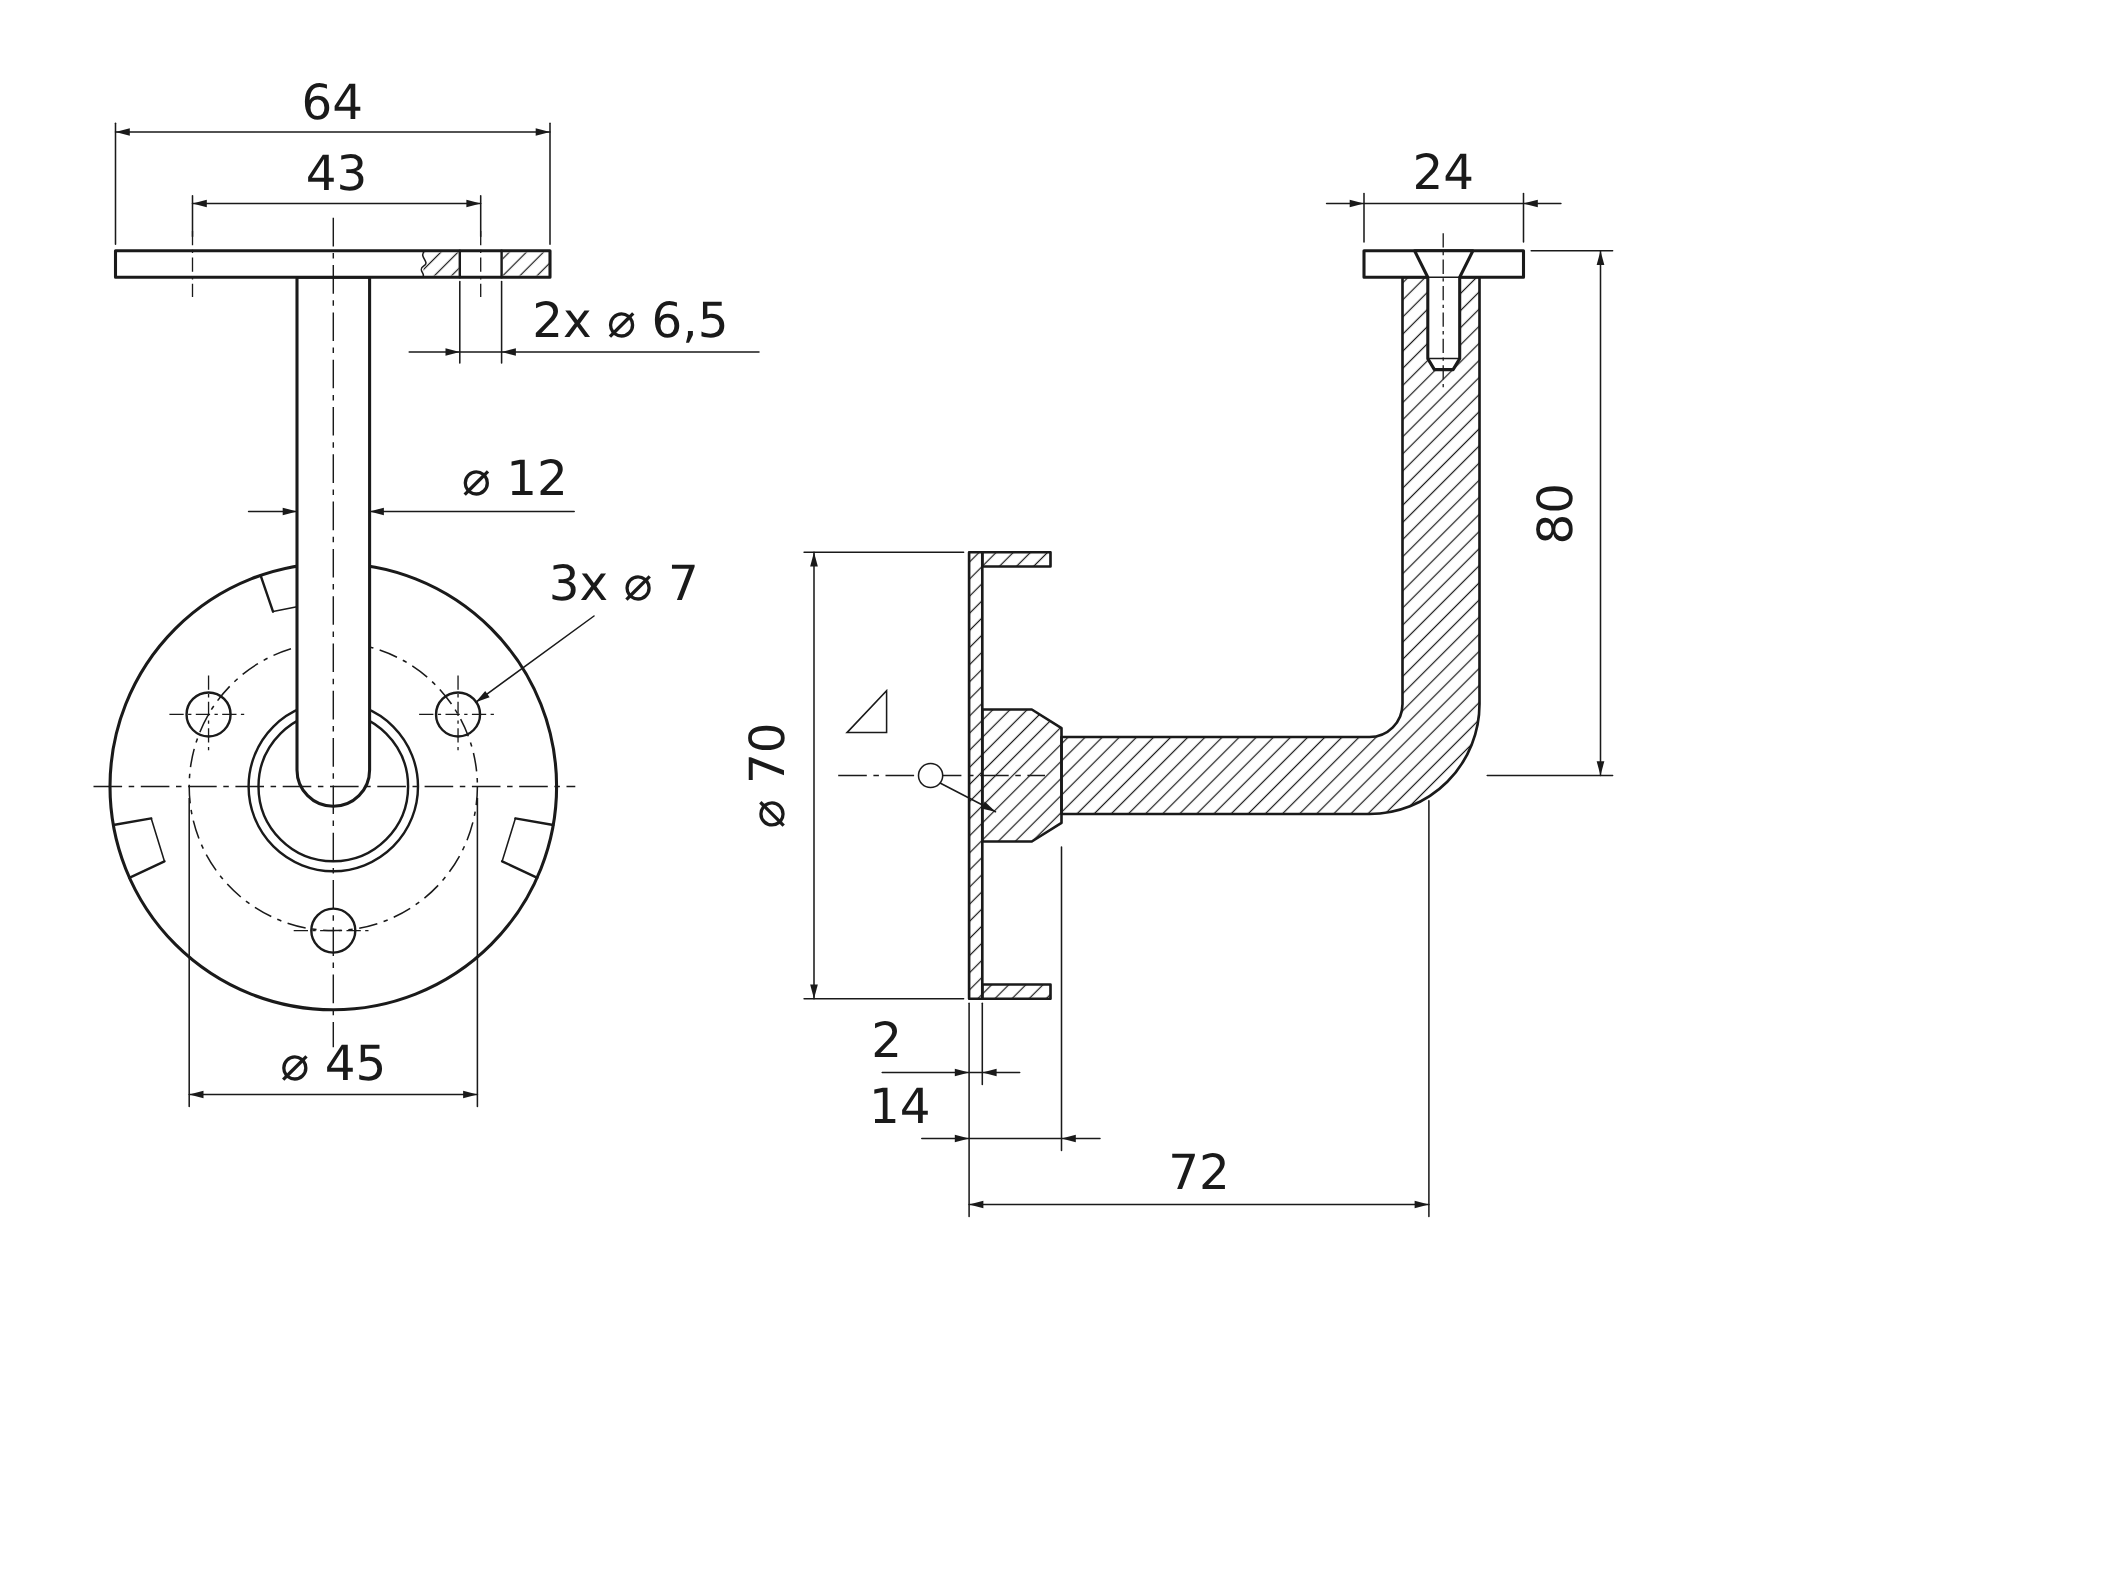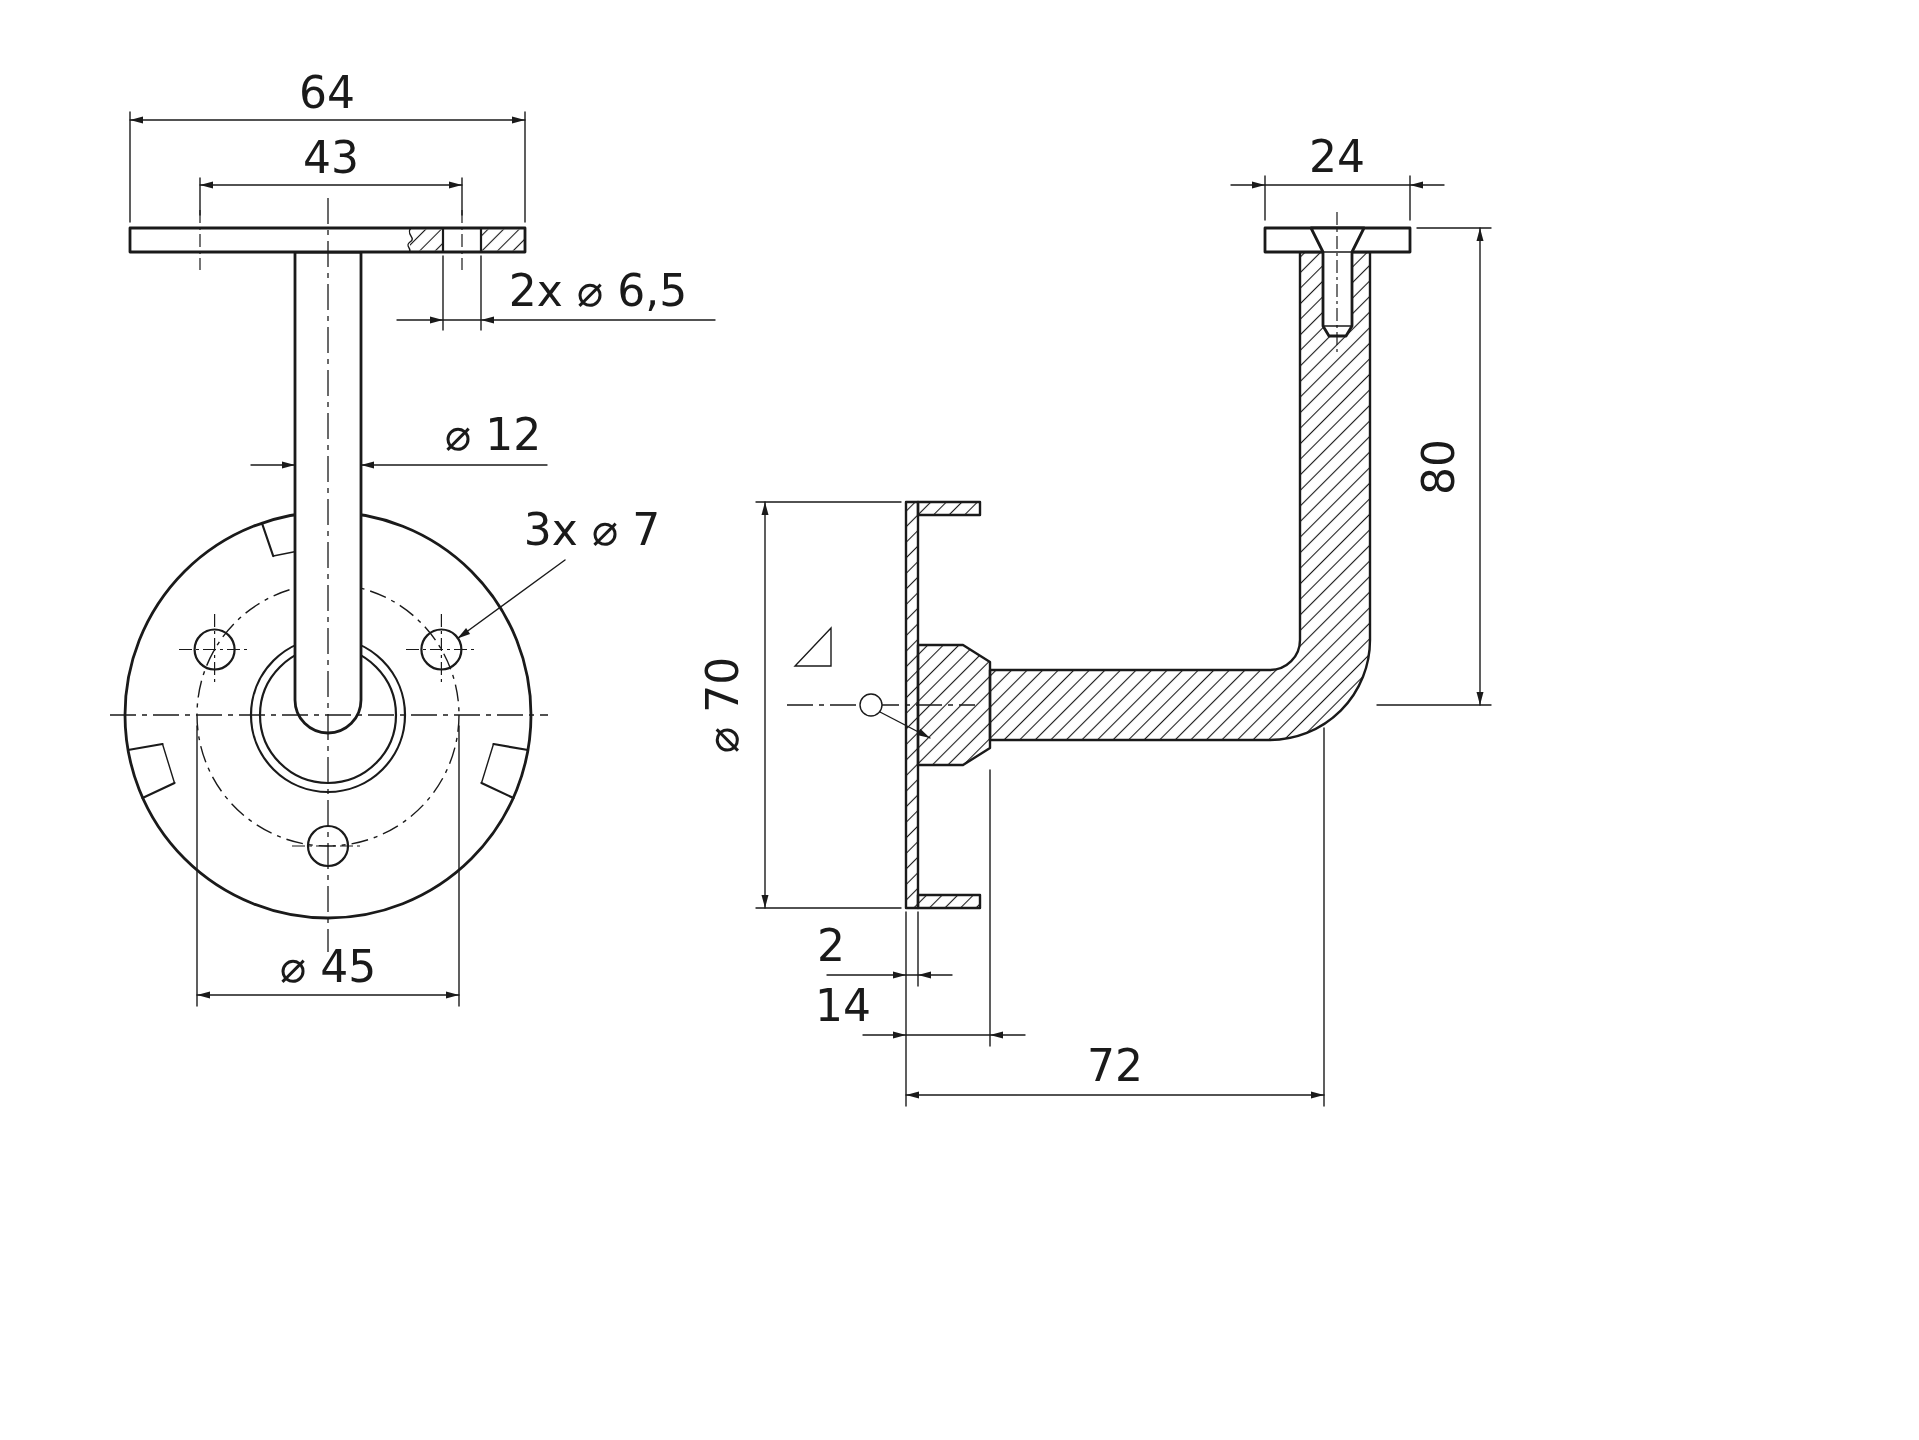--- a/index.html
+++ b/index.html
@@ -1,17 +1,17 @@
 <!DOCTYPE html>
 <html><head>
 <meta charset="utf-8">
 <style>
   html,body{margin:0;padding:0;background:#ffffff;}
   body{width:1919px;height:1440px;position:relative;font-family:"Liberation Sans",sans-serif;}
-  #stage{position:absolute;inset:0;padding-left:25px;}
+  #stage{position:absolute;inset:0;}
   svg{display:block;width:1919px;height:1440px;}
   .ol  {stroke:#1a1a1a;stroke-width:2.8;fill:none;stroke-linecap:round;}
   .ol2 {stroke:#1a1a1a;stroke-width:2.2;fill:none;stroke-linecap:round;}
   .olw {stroke:#1a1a1a;stroke-width:2.8;fill:#ffffff;stroke-linejoin:round;}
   .olh {stroke:#1a1a1a;stroke-width:2.4;fill:url(#hatch);stroke-linejoin:round;}
   .thin{stroke:#1a1a1a;stroke-width:1.4;fill:none;stroke-linecap:round;}
   .thinw{stroke:#1a1a1a;stroke-width:1.4;fill:#ffffff;}
   .cl  {stroke:#1a1a1a;stroke-width:1.3;fill:none;stroke-dasharray:26 6 5 6;}
   .cls {stroke:#1a1a1a;stroke-width:1.2;fill:none;stroke-dasharray:13 4 3 4;}
   .bc  {stroke:#1a1a1a;stroke-width:1.4;fill:none;stroke-dasharray:17 6 4 6;}

